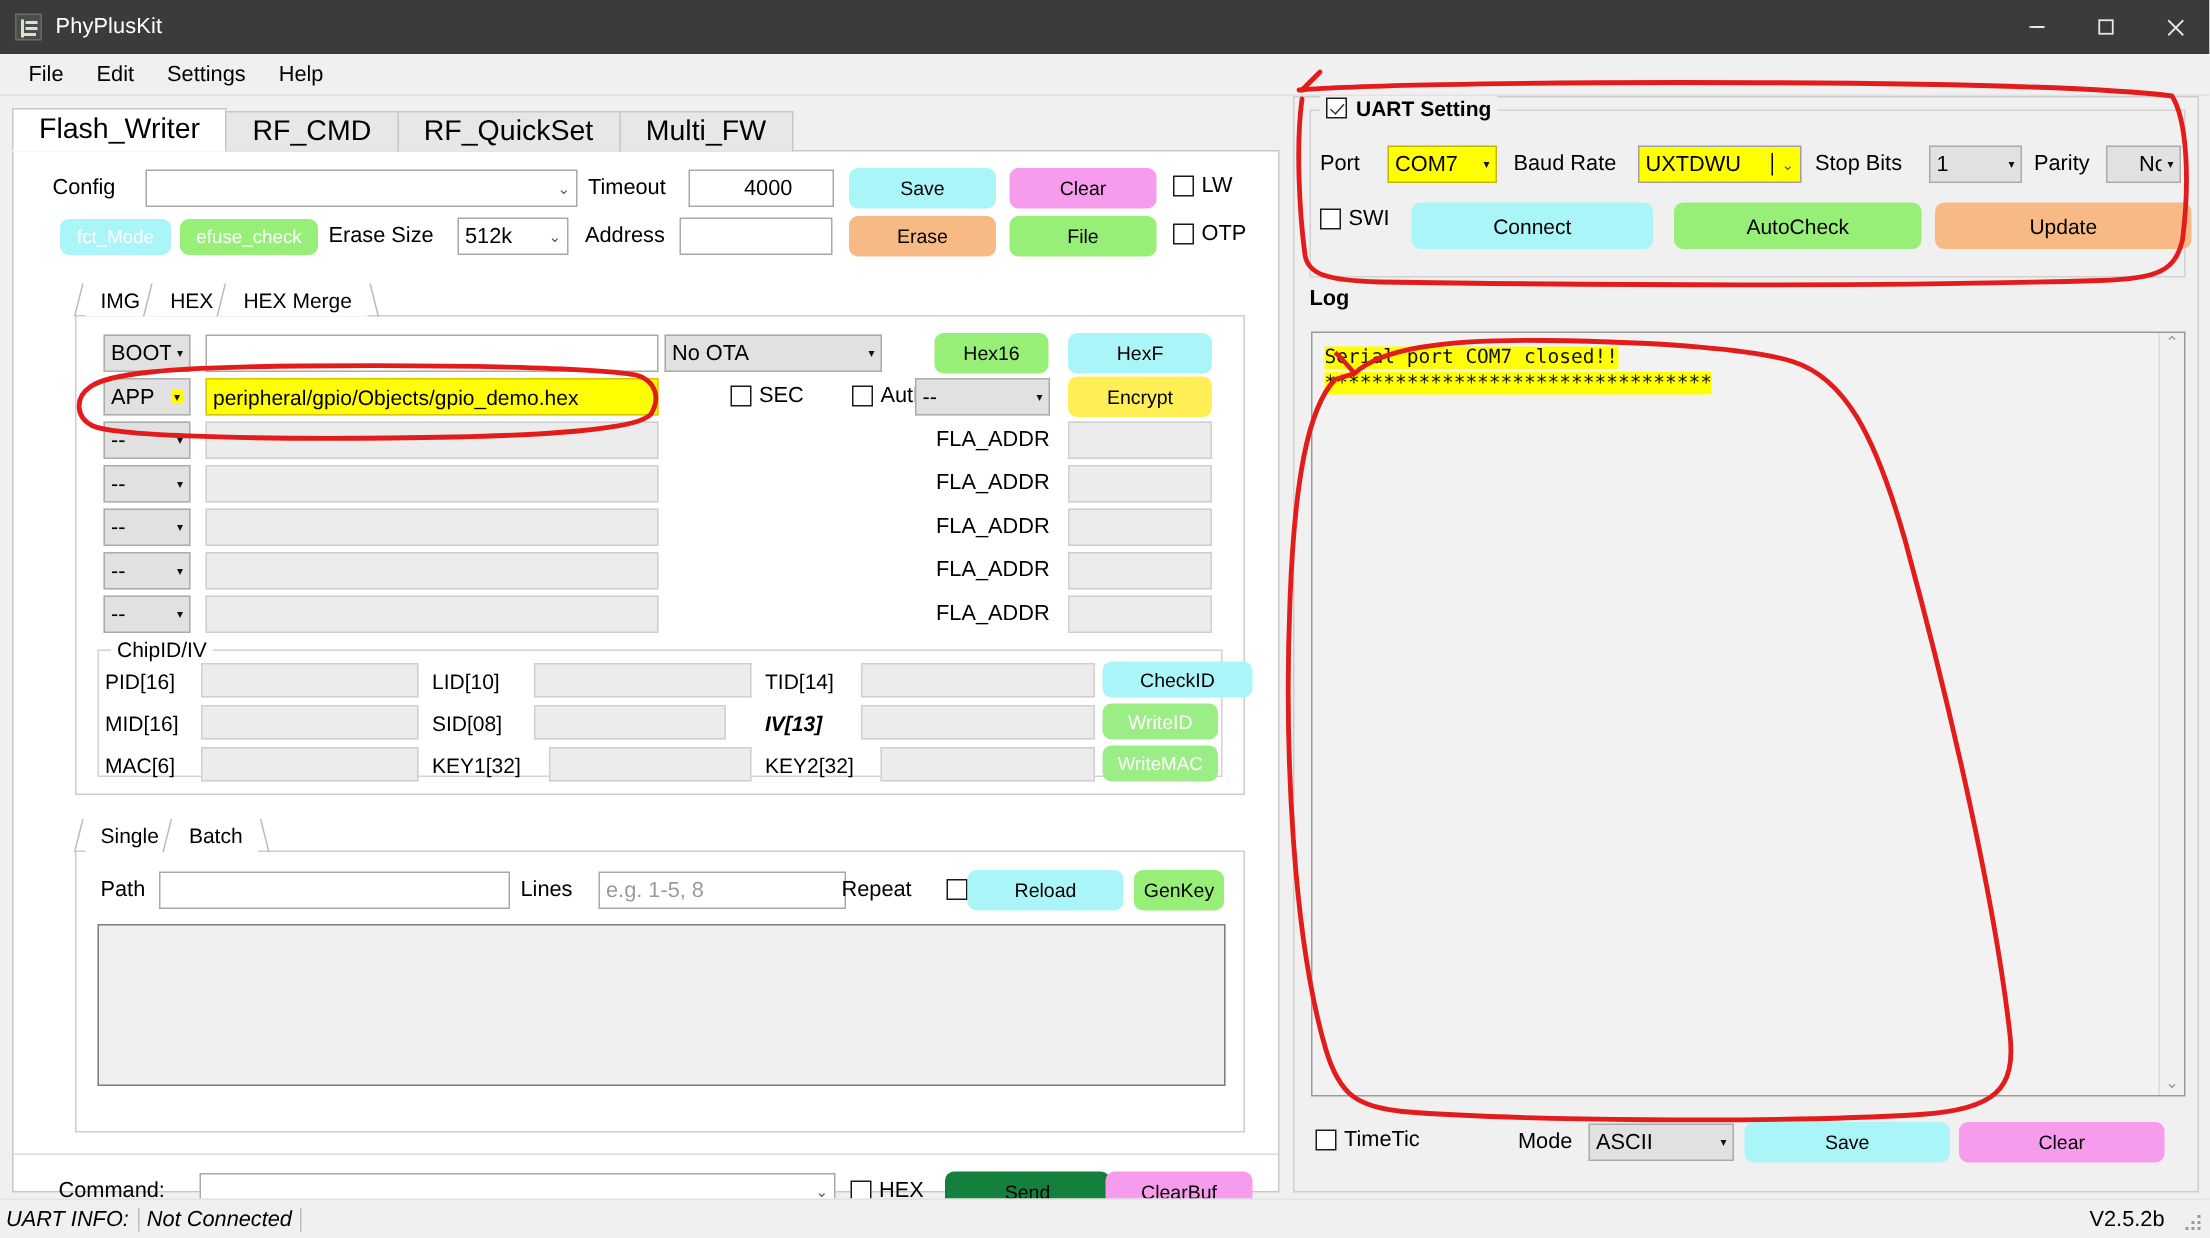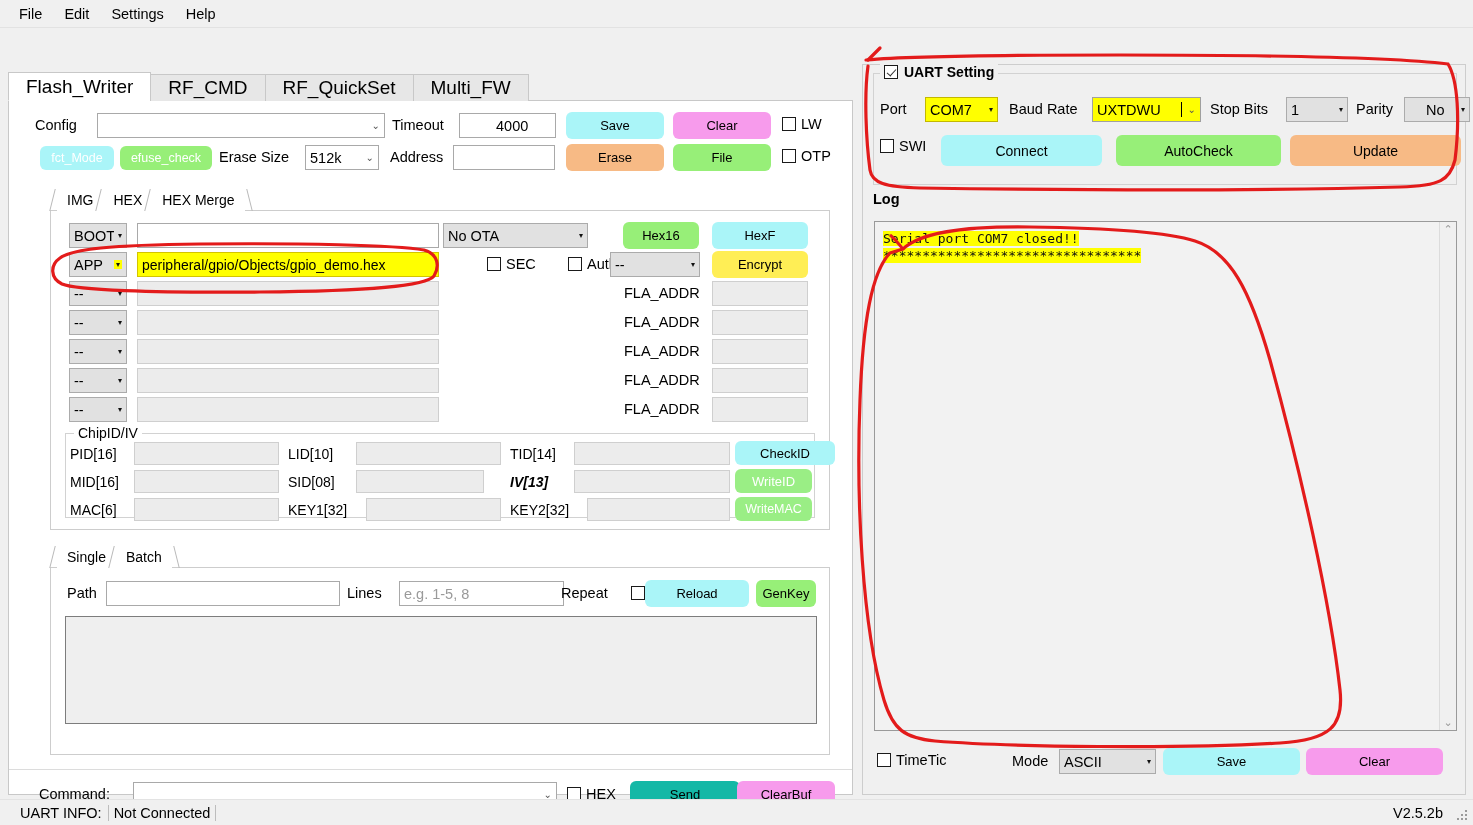--- a/index.html
+++ b/index.html
@@ -155,39 +155,61 @@
     align-items: center; padding: 2px 0;
   }
   .vscroll .ar { color: #9a9a9a; font-size: 11px; line-height: 1; }
 
   
   .statusbar {
     position: absolute; left: 0; right: 0; bottom: 0; height: 26px;
     background: #f0f0f0; display: flex; align-items: center;
     font-size: 14.5px; color: #000; border-top: 1px solid #e3e3e3;
   }
-  .status-left { padding-left: 20px; display: flex; gap: 6px; }
+  .status-left { padding-left: 4px; display: flex; gap: 6px; font-style: italic; }
   .status-val { border-left: 1px solid #bdbdbd; border-right: 1px solid #bdbdbd; padding: 0 5px; }
   .status-right { position: absolute; right: 30px; }
   .grip {
     position: absolute; right: 4px; bottom: 3px; width: 13px; height: 13px;
   }
   .grip i {
     position: absolute; width: 2px; height: 2px; background: #9a9a9a;
   }
 
   
   .hl { background: #ffff00; }
   svg.ann { position: absolute; left: 0; top: 0; width: 1473px; height: 825px; pointer-events: none; z-index: 50; }
 </style>
 </head>
 <body>
 
 <div id="app">
 
+  <div class="titlebar">
+    <div class="title-icon"></div>
+    <div class="title-text">PhyPlusKit</div>
+    <div class="winbtns">
+      <div class="winbtn">
+        <svg width="12" height="12" viewBox="0 0 12 12">
+            <line x1="1" y1="6" x2="11" y2="6" stroke="#e8e8e8" stroke-width="1.2"></line>
+          </svg>
+      </div>
+      <div class="winbtn">
+        <svg width="12" height="12" viewBox="0 0 12 12">
+            <rect x="1.5" y="1.5" width="9" height="9" fill="none" stroke="#e8e8e8" stroke-width="1.2"></rect>
+          </svg>
+      </div>
+      <div class="winbtn">
+        <svg width="13" height="13" viewBox="0 0 13 13">
+            <line x1="1.5" y1="1.5" x2="11.5" y2="11.5" stroke="#e8e8e8" stroke-width="1.2"></line>
+            <line x1="11.5" y1="1.5" x2="1.5" y2="11.5" stroke="#e8e8e8" stroke-width="1.2"></line>
+          </svg>
+      </div>
+    </div>
+  </div>
 
   <div class="menubar">
     <div class="menu-item">File</div>
     <div class="menu-item">Edit</div>
     <div class="menu-item">Settings</div>
     <div class="menu-item">Help</div>
   </div>
 
   <div class="content">
 
@@ -376,21 +398,21 @@
         <div style="position:absolute;left:0;top:668px;right:0;height:52px;border-top:1px solid #dcdcdc;">
           <div class="lbl" style="position:absolute;left:30px;top:16px;">Command:</div>
           <div class="combo" style="position:absolute;left:124px;top:12px;width:424px;">
             <span class="cv"></span>
             <span class="carrow">⌄</span>
           </div>
           <div class="chk" style="position:absolute;left:558px;top:16px;">
             <span class="box"></span>
             <span>HEX</span>
           </div>
-          <div class="btn" style="position:absolute;left:621px;top:11px;width:110px;background:#14b8a6;text-align:center;">Send</div>
+          <div class="btn" style="position:absolute;left:621px;top:11px;width:110px;background:#15803d;text-align:center;">Send</div>
           <div class="btn" style="position:absolute;left:728px;top:11px;width:98px;background:#f79bec;">ClearBuf</div>
         </div>
       </div>
     </div>
 
     <div class="right-pane">
 
       <div class="group" style="left:10px;top:8px;width:584px;height:112px;border:1px solid #d2d2d2;text-decoration:underline;">
         <div class="gtitle" style="background:#f0f0f0;left:6px;top:-10px;display:flex;align-items:center;gap:6px;font-weight:bold;">
           <span class="box checked"></span>
@@ -407,21 +429,21 @@
           <span class="cv">UXTDWU</span>
           <span style="width:1px;height:15px;background:#000;margin:0 2px;"></span>
           <span class="carrow">⌄</span>
         </div>
         <div class="lbl" style="position:absolute;left:336px;top:27px;">Stop Bits</div>
         <div class="combo gray" style="position:absolute;left:412px;top:23px;width:62px;">
           <span class="cv">1</span>
           <span class="carrow">▾</span>
         </div>
         <div class="lbl" style="position:absolute;left:482px;top:27px;">Parity</div>
-        <div class="combo gray" style="position:absolute;left:530px;top:23px;width:66px;padding-left:21px;">
+        <div class="combo gray" style="position:absolute;left:530px;top:23px;width:50px;padding-left:21px;">
           <span class="cv">No</span>
           <span class="carrow">▾</span>
         </div>
 
         <div class="chk" style="position:absolute;left:6px;top:64px;">
           <span class="box"></span>
           <span>SWI</span>
         </div>
         <div class="btn" style="position:absolute;left:67px;top:61px;width:161px;height:31px;background:#aaf5f8;font-size:14px;">Connect</div>
         <div class="btn" style="position:absolute;left:242px;top:61px;width:165px;height:31px;background:#97ef78;font-size:14px;">AutoCheck</div>

